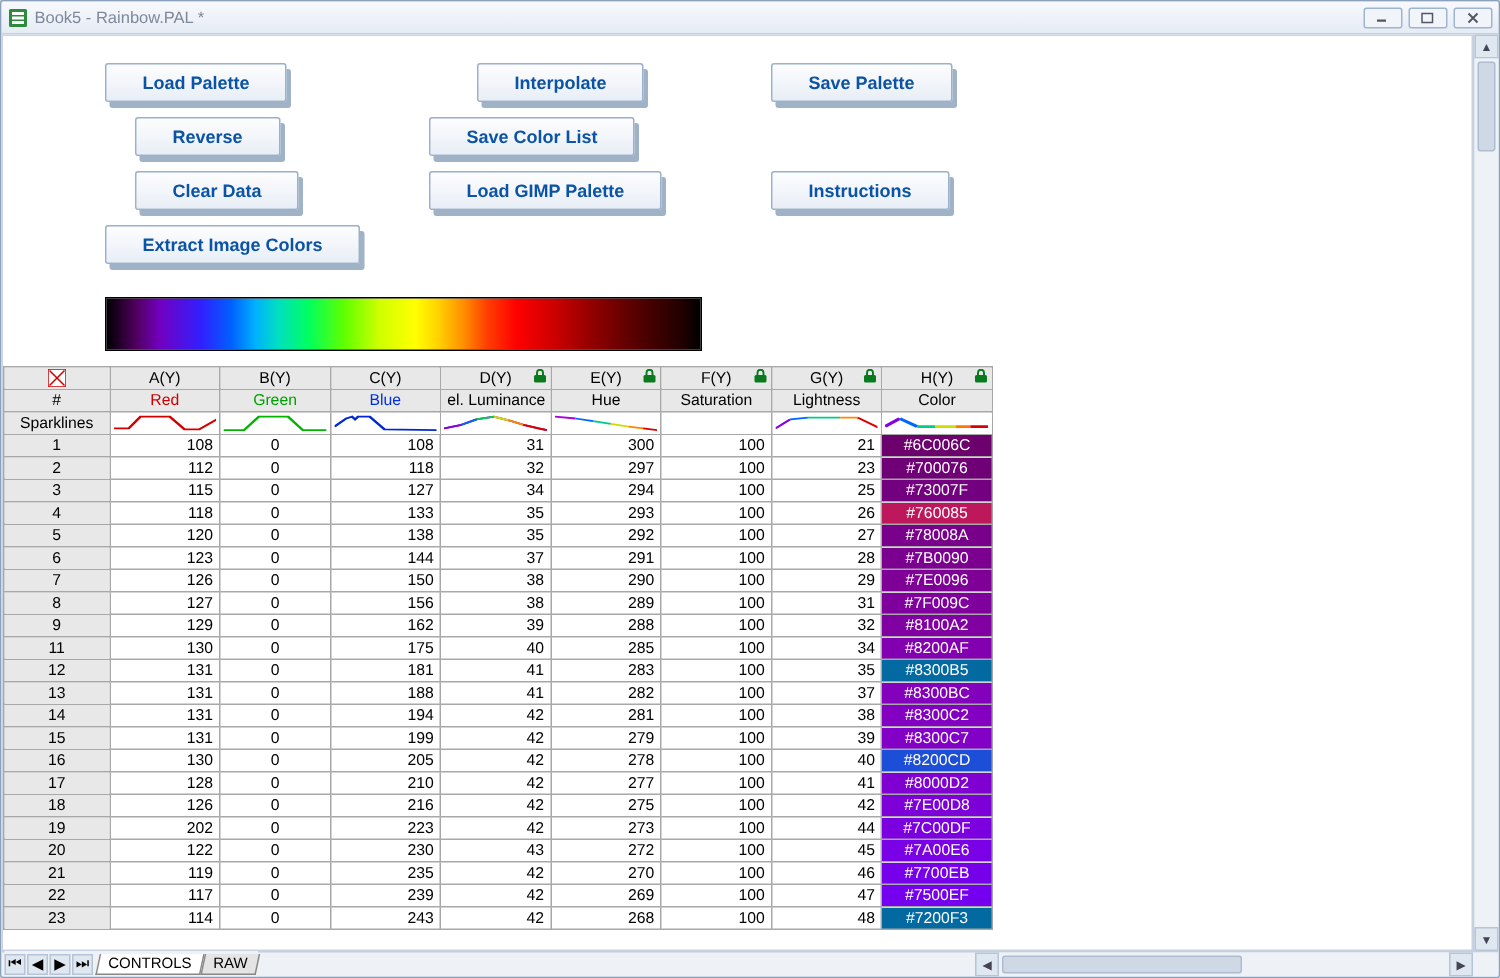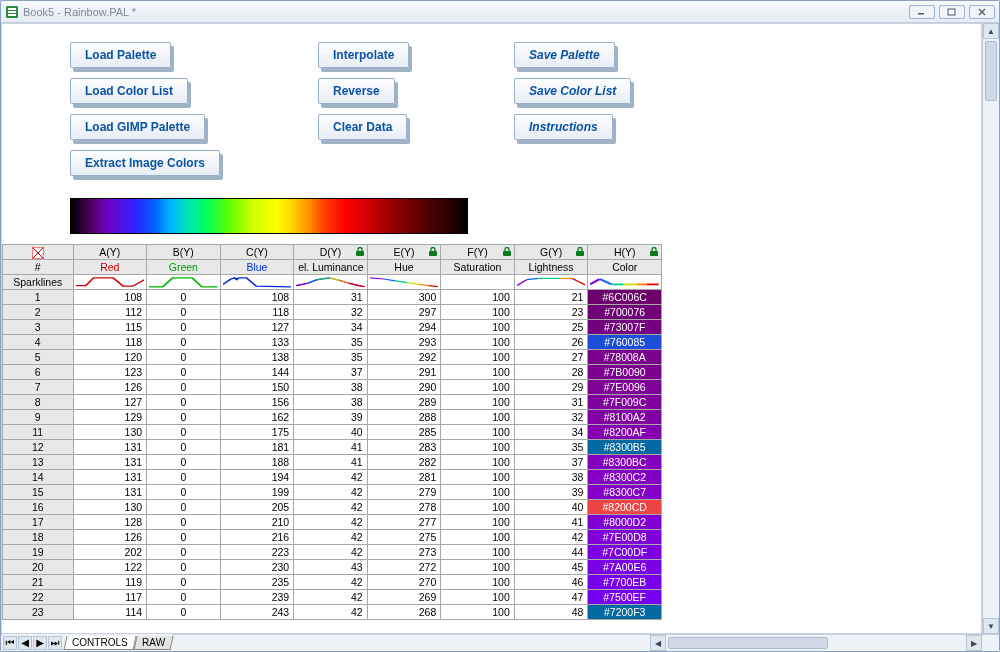--- a/index.html
+++ b/index.html
@@ -76,28 +76,28 @@
   .corner{width:17px;height:17px;background:#eef1f5;}
 
   
   .btnarea{
     padding:18px 10px 6px 68px;
   }
   .btnrow{display:flex;gap:0;margin-bottom:10px;}
   .btncol{display:inline-block;}
   .col1{width:228px;}
   .col2{width:196px;margin-left:20px;}
-  .col3{width:200px;font-style:italic;}
+  .col3{width:200px;}
   .ibtn{
     display:inline-block;
     position:relative;
     background:linear-gradient(#fdfdfe,#e8eef6);
     border:1px solid #9ab0cc;
     border-radius:2px;
-    padding:5px 14px;
+    padding:5px 24px;
     color:var(--btnblue);
     font-weight:bold;
     font-size:12px;
     box-shadow:3px 4px 0 var(--shadow);
     cursor:pointer;
     white-space:nowrap;
   }
   
   .gradbar{
     margin:6px 0 10px 68px;
@@ -206,27 +206,26 @@
 
   <div class="content">
 
     <div class="btnarea">
       <div class="btnrow">
         <span class="btncol col1"><span class="ibtn">Load Palette</span></span>
         <span class="btncol col2"><span class="ibtn">Interpolate</span></span>
         <span class="btncol col3"><span class="ibtn">Save Palette</span></span>
       </div>
       <div class="btnrow">
-        <span class="btncol col1"><span class="ibtn">Load Color List</span></span>
         <span class="btncol col2"><span class="ibtn">Reverse</span></span>
         <span class="btncol col3"><span class="ibtn">Save Color List</span></span>
       </div>
       <div class="btnrow">
+        <span class="btncol col2"><span class="ibtn">Clear Data</span></span>
         <span class="btncol col1"><span class="ibtn">Load GIMP Palette</span></span>
-        <span class="btncol col2"><span class="ibtn">Clear Data</span></span>
         <span class="btncol col3"><span class="ibtn">Instructions</span></span>
       </div>
       <div class="btnrow">
         <span class="btncol col1"><span class="ibtn">Extract Image Colors</span></span>
       </div>
     </div>
 
     <div class="gradbar"></div>
 
     <div class="sheetwrap">
@@ -391,21 +390,21 @@
             </tr>
             <tr>
               <th class="rowhdr">4</th>
               <td class="num">118</td>
               <td class="center0">0</td>
               <td class="num">133</td>
               <td class="num">35</td>
               <td class="num">293</td>
               <td class="num">100</td>
               <td class="num">26</td>
-              <td class="colorcell" style="background:#1d4ed8">#760085</td>
+              <td class="colorcell" style="background:#be185d">#760085</td>
             </tr>
             <tr>
               <th class="rowhdr">5</th>
               <td class="num">120</td>
               <td class="center0">0</td>
               <td class="num">138</td>
               <td class="num">35</td>
               <td class="num">292</td>
               <td class="num">100</td>
               <td class="num">27</td>
@@ -512,21 +511,21 @@
             </tr>
             <tr>
               <th class="rowhdr">16</th>
               <td class="num">130</td>
               <td class="center0">0</td>
               <td class="num">205</td>
               <td class="num">42</td>
               <td class="num">278</td>
               <td class="num">100</td>
               <td class="num">40</td>
-              <td class="colorcell" style="background:#ef4444">#8200CD</td>
+              <td class="colorcell" style="background:#1d4ed8">#8200CD</td>
             </tr>
             <tr>
               <th class="rowhdr">17</th>
               <td class="num">128</td>
               <td class="center0">0</td>
               <td class="num">210</td>
               <td class="num">42</td>
               <td class="num">277</td>
               <td class="num">100</td>
               <td class="num">41</td>

